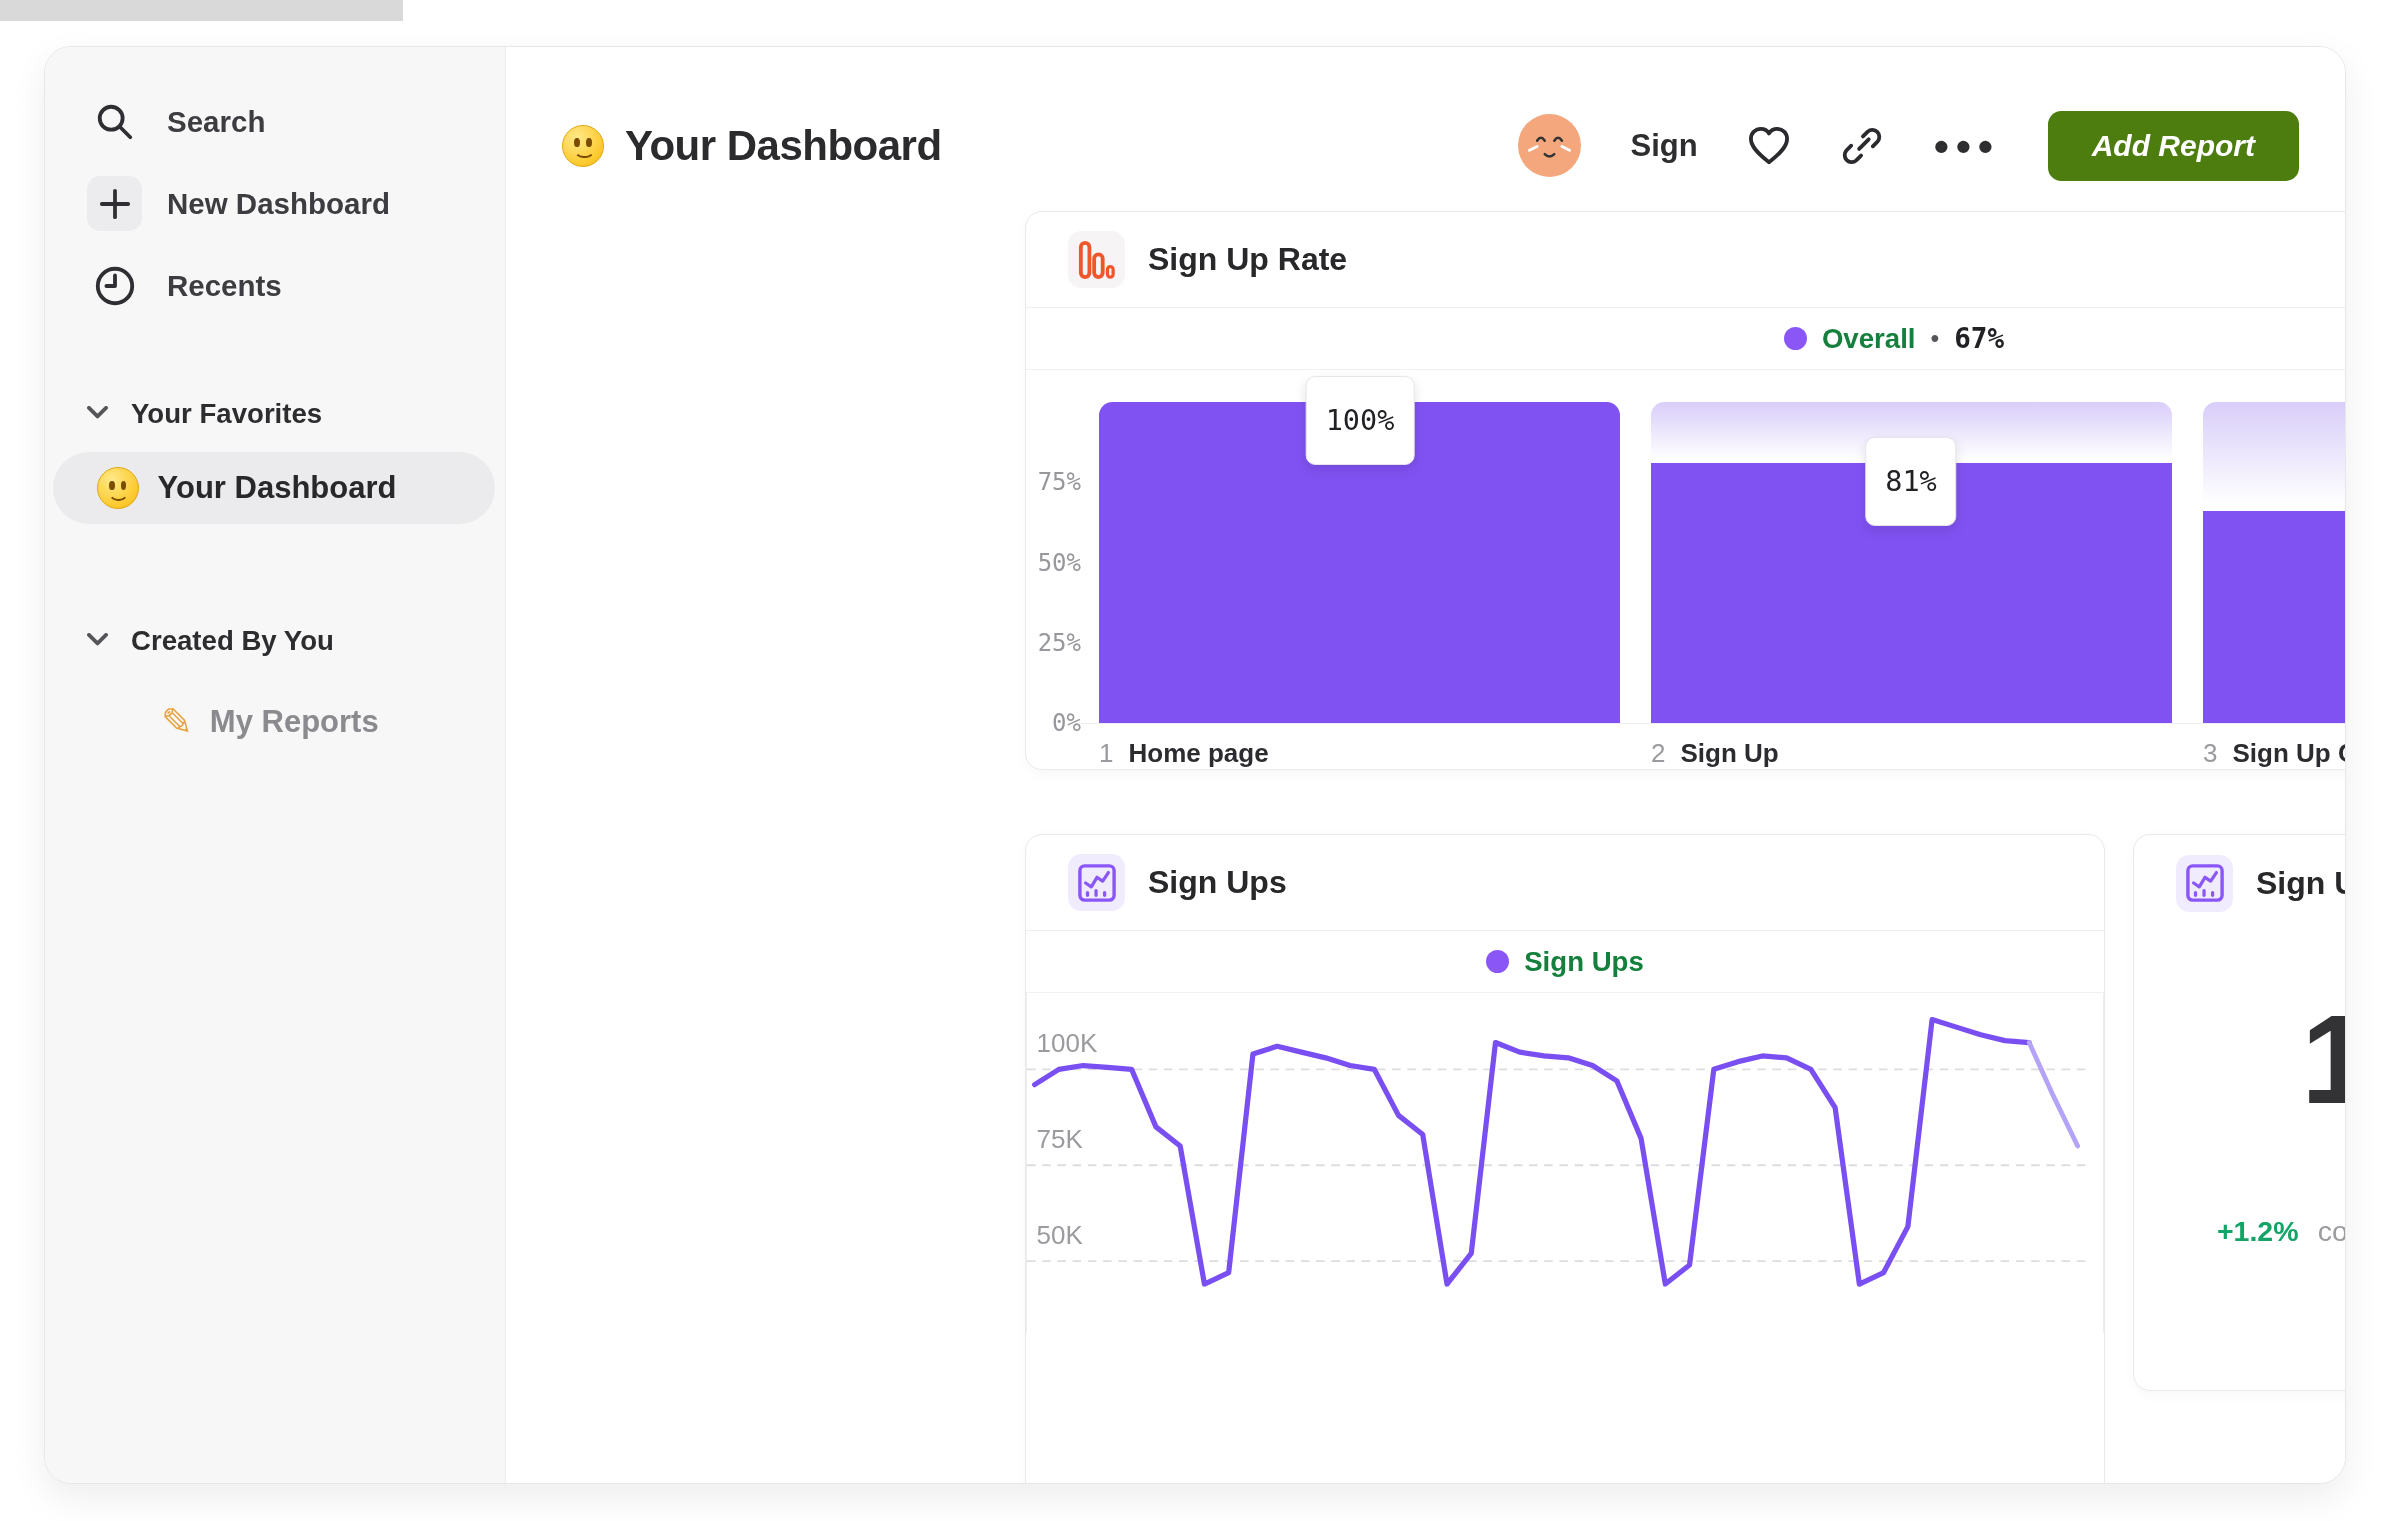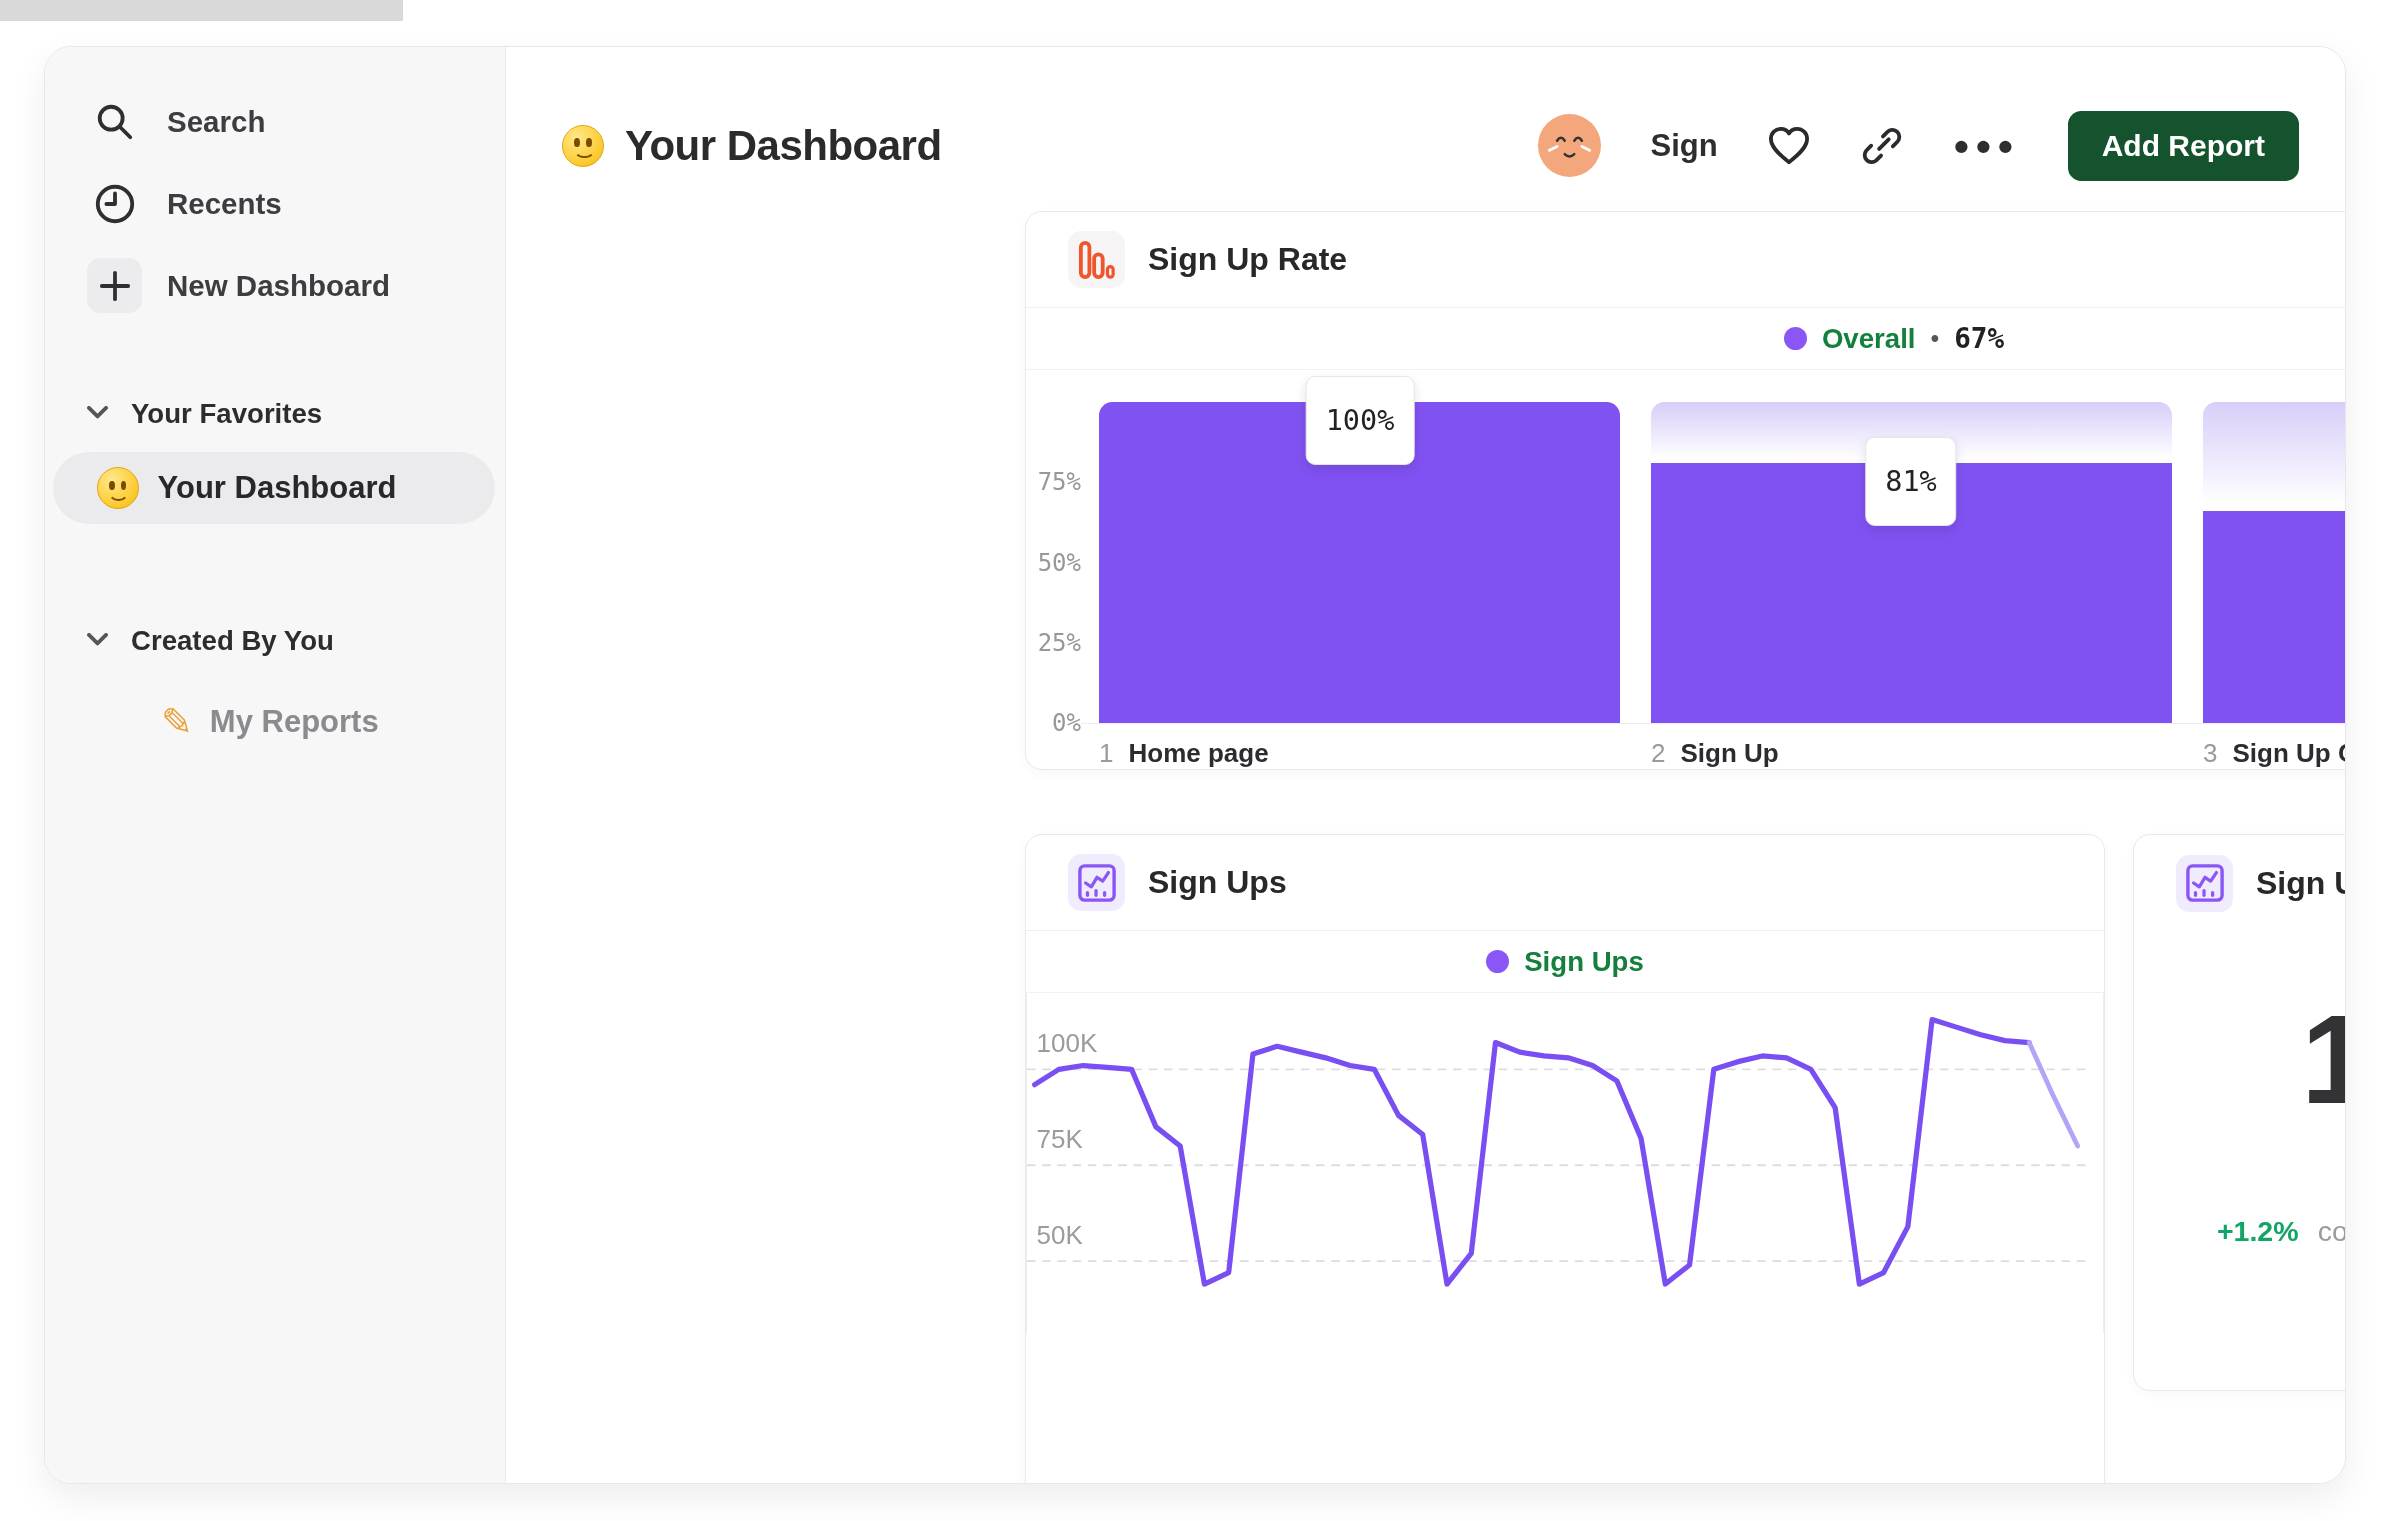--- a/index.html
+++ b/index.html
@@ -46,23 +46,23 @@
   
   .main { position:absolute; left:462px; top:0; right:0; bottom:0; background:#ffffff; }
   .main-header { position:absolute; left:55px; top:46px; right:46px; height:105px; display:flex; align-items:center; }
   .page-title { display:flex; align-items:center; gap:21px; }
   .page-title .t { font-size:42px; font-weight:700; color:#2b2b2e; letter-spacing:-0.5px; }
   .header-right { margin-left:auto; display:flex; align-items:center; gap:49px; }
   .avatar { width:63px; height:63px; border-radius:50%; background:#f4a67c; position:relative; cursor:pointer; }
   .share { font-size:31px; font-weight:600; color:#2e2e31; cursor:pointer; }
   .hicon { cursor:pointer; display:flex; align-items:center; }
   .dots3 { font-size:28.5px; letter-spacing:4.8px; color:#2e2e31; font-weight:700; cursor:pointer; }
-  .add-report { background:#14532d; color:#fff; font-size:30px; font-weight:700;
-                border:none; border-radius:13.3px; padding:0 34px; height:70px; cursor:pointer;
-                font-family:"Liberation Sans", sans-serif; }
+  .add-report { background:#4d7c0f; color:#fff; font-size:30px; font-weight:700;
+                border:none; border-radius:13.3px; padding:0 44px; height:70px; cursor:pointer;
+                font-family:"Liberation Sans", sans-serif;font-style:italic; }
 
   
   .card { position:absolute; background:#fff; border:1px solid #e9e9ec; border-radius:17px;
           box-shadow:0 3.8px 13.3px rgba(0,0,0,0.03); }
   .card-header { position:absolute; left:0; top:0; right:0; height:96px; border-bottom:1px solid #efeff1;
                  display:flex; align-items:center; padding:0 42px; }
   .tile { width:57px; height:57px; border-radius:13.3px; display:flex; align-items:center; justify-content:center; }
   .tile.orange { background:#f6f4f5; }
   .tile.purple { background:#f1ecfd; }
   .card-title { font-size:32px; font-weight:700; color:#28282b; margin-left:23px; }
@@ -121,36 +121,36 @@
       <div class="side-item">
         <span class="ic">
           <svg width="42" height="42" viewBox="0 0 44 44" fill="none">
               <circle cx="18" cy="18" r="12" stroke="#2f2f33" stroke-width="4"></circle>
               <line x1="27" y1="27" x2="38" y2="38" stroke="#2f2f33" stroke-width="4" stroke-linecap="round"></line>
             </svg>
         </span>
         <span class="lbl">Search</span>
       </div>
       <div class="side-item">
+        <span class="ic boxed">
+          <svg width="32" height="32" viewBox="0 0 34 34">
+              <line x1="17" y1="3" x2="17" y2="31" stroke="#2f2f33" stroke-width="4" stroke-linecap="round"></line>
+              <line x1="3" y1="17" x2="31" y2="17" stroke="#2f2f33" stroke-width="4" stroke-linecap="round"></line>
+            </svg>
+        </span>
+        <span class="lbl">New Dashboard</span>
+      </div>
+      <div class="side-item">
         <span class="ic">
           <svg width="44" height="44" viewBox="0 0 46 46" fill="none">
               <circle cx="23" cy="23" r="18" stroke="#2f2f33" stroke-width="4"></circle>
               <polyline points="23,12 23,23 14,23" stroke="#2f2f33" stroke-width="4" fill="none" stroke-linecap="round" stroke-linejoin="round"></polyline>
             </svg>
         </span>
         <span class="lbl">Recents</span>
-      </div>
-      <div class="side-item">
-        <span class="ic boxed">
-          <svg width="32" height="32" viewBox="0 0 34 34">
-              <line x1="17" y1="3" x2="17" y2="31" stroke="#2f2f33" stroke-width="4" stroke-linecap="round"></line>
-              <line x1="3" y1="17" x2="31" y2="17" stroke="#2f2f33" stroke-width="4" stroke-linecap="round"></line>
-            </svg>
-        </span>
-        <span class="lbl">New Dashboard</span>
       </div>
     </div>
 
     <div style="margin-top:72px;">
       <div class="section-head">
         <span class="chev">
           <svg width="21" height="13.3" viewBox="0 0 22 14" fill="none">
               <polyline points="2,2 11,11 20,2" stroke="#55555a" stroke-width="4" fill="none" stroke-linecap="round" stroke-linejoin="round"></polyline>
             </svg>
         </span>

